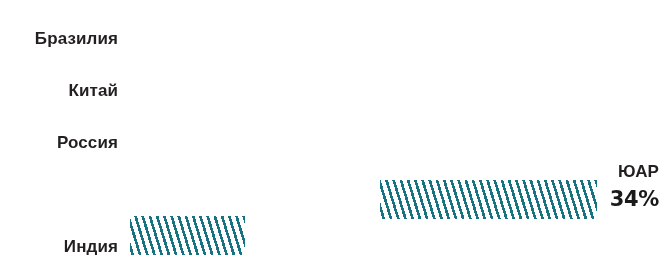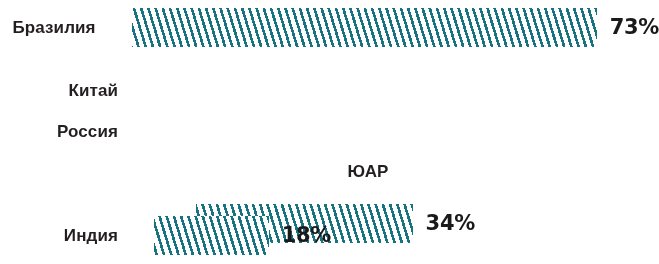--- a/index.html
+++ b/index.html
@@ -19,23 +19,22 @@
     width: 659px;
     height: 264px;
     box-sizing: border-box;
   }
 
   .row {
     position: absolute;
     left: 0;
     height: 40px;
     display: flex;
-    align-items: center;
+    align-items: flex-end;
     width: 659px;
-    gap: 24px;
   }
 
   .cat-label {
     width: 118px;
     text-align: right;
     padding-right: 0px;
     font-size: 17px;
     font-weight: bold;
     color: #231f20;
     letter-spacing: 0.1px;
@@ -74,43 +73,38 @@
     font-family: "DejaVu Sans", sans-serif;
   }
 </style>
 </head>
 <body>
 
 <div id="chart">
 
   <div class="row" style="top: 7px;">
     <div class="cat-label">Бразилия</div>
-    <div class="bar-wrap">
-      <div class="bar" style="width: 465.01px;"></div>
-      <div class="pct">73%</div>
-    </div>
   </div>
 
-  <div class="row" style="top: 70px;">
+  <div class="row" style="top: 59px;">
     <div class="cat-label">Китай</div>
   </div>
 
   <div class="row" style="top: 111px;">
     <div class="cat-label">Россия</div>
   </div>
 
   <div class="row" style="top: 163px; flex-direction: column;">
     <div class="cat-label">ЮАР</div>
     <div class="bar-wrap">
       <div class="bar" style="width: 216.58px;"></div>
       <div class="pct">34%</div>
     </div>
   </div>
 
   <div class="row" style="top: 215px;">
     <div class="cat-label">Индия</div>
     <div class="bar-wrap">
       <div class="bar" style="width: 114.66px;"></div>
-      <div class="pct">18%</div>
     </div>
   </div>
 
 </div>
 
 </body></html>

